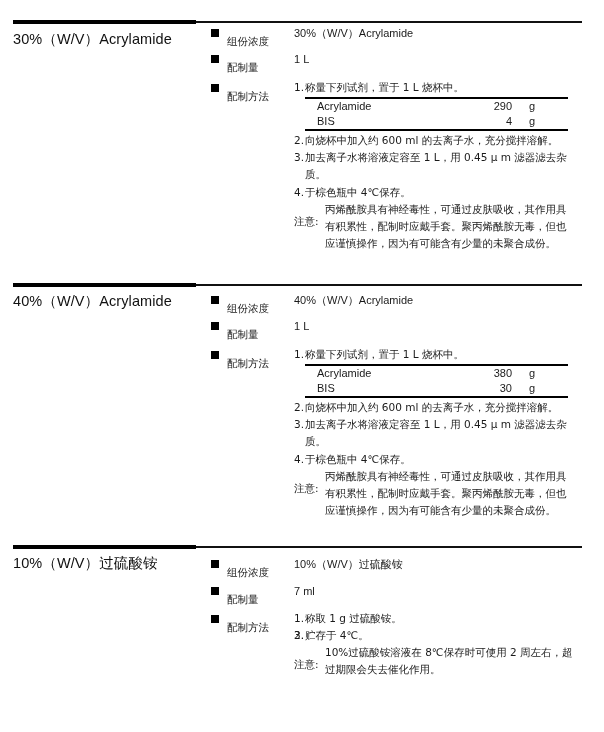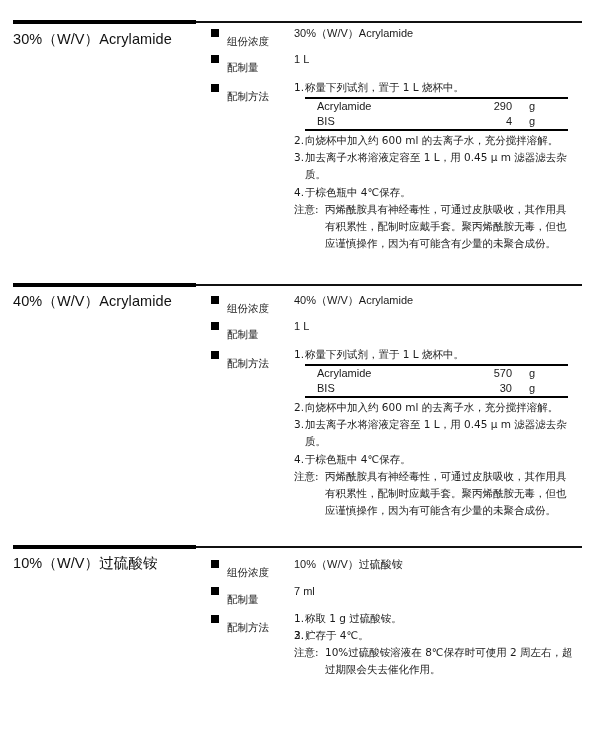--- a/index.html
+++ b/index.html
@@ -126,21 +126,21 @@
       left: 224px;
       top: 0;
     }
     .note {
       position: relative;
       padding-left: 33px;
     }
     .note-label {
       position: absolute;
       left: 2px;
-      top: 0;
+      top: 12px;
     }
   </style>
 </head>
 <body>
 
 <div class="section" style="top:0;">
   <div class="rule-thin" style="top:21px;"></div>
   <div class="rule-thick" style="top:20px;"></div>
   <div class="title" style="top:30px;">30%（W/V）Acrylamide</div>
 
@@ -219,21 +219,21 @@
   </div>
 
   <div class="method" style="top:83px;">
     <div class="step">
       <span class="step-num">1.</span>
       <span>称量下列试剂，置于 1  L 烧杯中。</span>
     </div>
     <div class="reagent-table">
       <div class="reagent-row">
         <span class="reagent-name">Acrylamide</span>
-        <span class="reagent-amount">570</span>
+        <span class="reagent-amount">380</span>
         <span class="reagent-unit">g</span>
       </div>
       <div class="reagent-row">
         <span class="reagent-name">BIS</span>
         <span class="reagent-amount">30</span>
         <span class="reagent-unit">g</span>
       </div>
     </div>
     <div class="step">
       <span class="step-num">2.</span>

